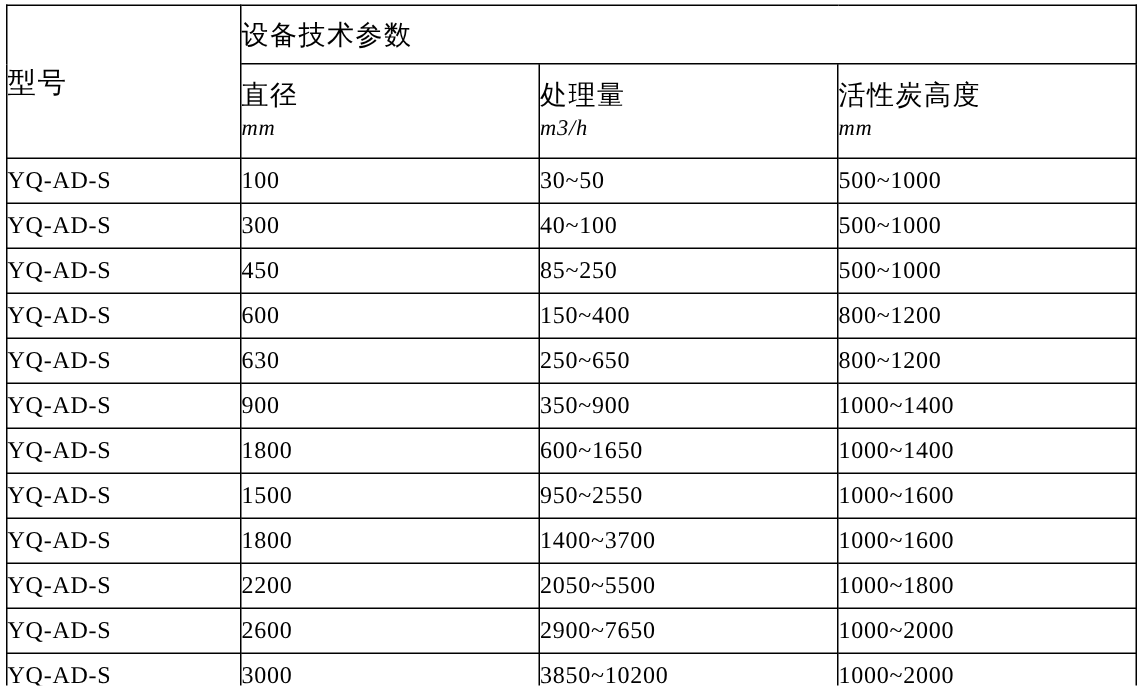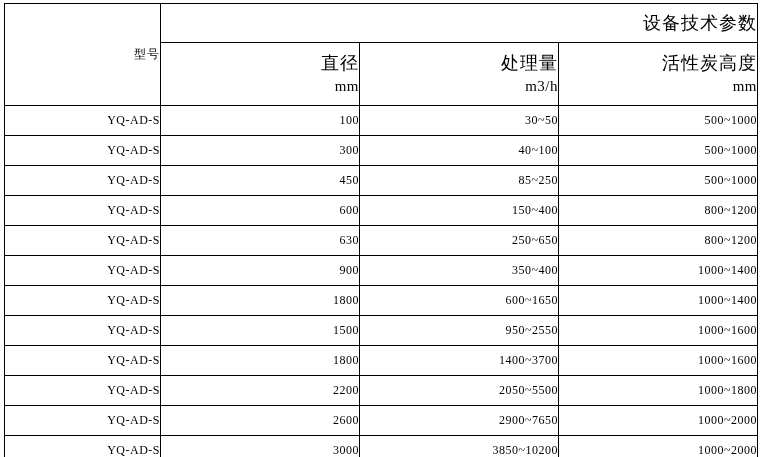--- a/index.html
+++ b/index.html
@@ -22,57 +22,58 @@
     padding: 3px 4px 4px 4px;
   }
   table.spec {
     border-collapse: collapse;
     width: 754px;
     table-layout: fixed;
   }
   table.spec td,
   table.spec th {
     border: 1px solid #000000;
-    text-align: right;
+    text-align: left;
     vertical-align: middle;
     font-weight: normal;
     padding: 0;
   }
   .col-model { width: 155px; }
   .col-dia   { width: 165px; }
   .col-flow  { width: 215px; }
   .col-h     { width: 219px; }
 
   .group-head {
     height: 38px;
     font-size: 18px;
     letter-spacing: 1px;
   }
   .model-head {
-    font-size: 12px;
+    font-size: 19px;
     letter-spacing: 1px;
   }
   .sub-head {
     height: 62px;
     font-size: 18px;
     line-height: 1.45;
     margin-left: 12px;
   }
   .sub-head .unit {
     display: block;
     font-size: 15px;
     letter-spacing: 0.5px;
+    font-style: italic;
   }
   .sub-head .name {
     display: block;
     letter-spacing: 1px;
   }
   tbody td {
     height: 29px;
-    font-size: 12px;
+    font-size: 16px;
     letter-spacing: 0.5px;
   }
 </style>
 </head>
 <body>
 
 <div class="page">
   <table class="spec">
     <thead>
       <tr>
@@ -121,21 +122,21 @@
       </tr>
       <tr>
         <td>YQ-AD-S</td>
         <td>630</td>
         <td>250~650</td>
         <td>800~1200</td>
       </tr>
       <tr>
         <td>YQ-AD-S</td>
         <td>900</td>
-        <td>350~400</td>
+        <td>350~900</td>
         <td>1000~1400</td>
       </tr>
       <tr>
         <td>YQ-AD-S</td>
         <td>1800</td>
         <td>600~1650</td>
         <td>1000~1400</td>
       </tr>
       <tr>
         <td>YQ-AD-S</td>

